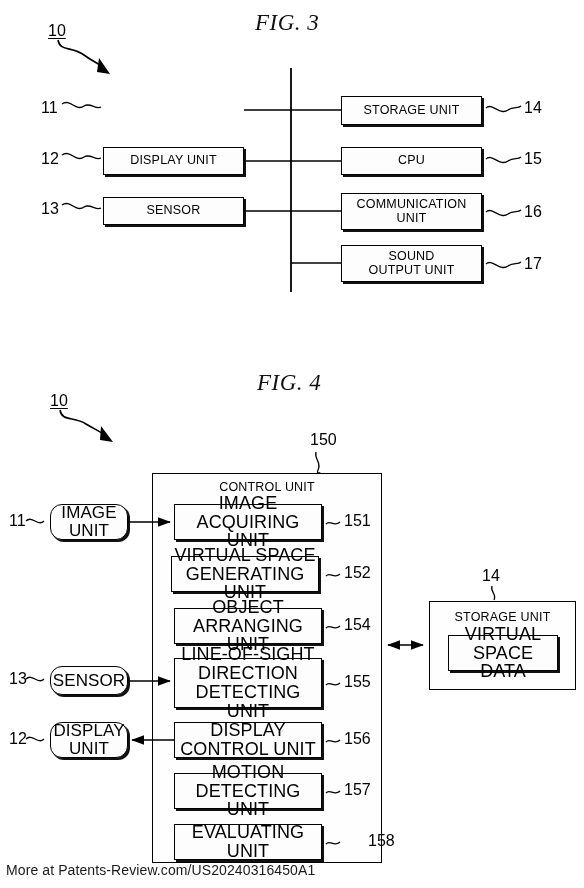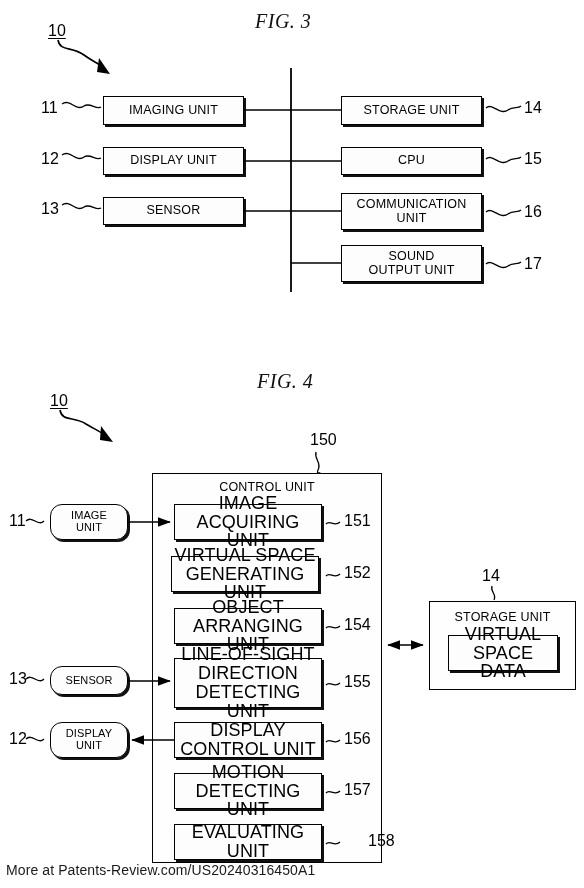--- a/index.html
+++ b/index.html
@@ -21,21 +21,21 @@
     left: 0; top: 0;
     width: 584px;
     height: 888px;
     background: #ffffff;
   }
   
   .fig-title {
     position: absolute;
     font-family: "Liberation Serif", "DejaVu Serif", serif;
     font-style: italic;
-    font-size: 20px;
+    font-size: 23px;
     letter-spacing: 0.5px;
     color: #111;
     white-space: nowrap;
   }
   
   .box {
     position: absolute;
     box-sizing: border-box;
     border: 1.6px solid #000;
     background: #fdfdfd;
@@ -45,21 +45,21 @@
     text-align: center;
     line-height: 1.05;
     box-shadow: 2px 2px 0 0 #111;
   }
   .box span {
     display: block;
     white-space: pre-line;
   }
   .box.f3 { font-size: 12.5px; letter-spacing: 0.2px; }
   .box.f4inner { font-size: 18px; letter-spacing: 0.1px; }
-  .box.f4side { font-size: 11px; letter-spacing: 0.1px; border-radius: 12px; }
+  .box.f4side { font-size: 17px; letter-spacing: 0.1px; border-radius: 12px; }
   
   .container-box {
     position: absolute;
     box-sizing: border-box;
     border: 1.8px solid #000;
     background: #fefefe;
   }
   .container-label {
     position: absolute;
     width: 100%;
@@ -100,23 +100,20 @@
 </style>
 </head>
 <body>
 
 <div id="sheet">
 
   <div class="fig-title" style="left:255px; top:10px;">FIG. 3</div>
 
   <div class="ref-10" style="left:48px; top:22px;">10</div>
 
-  <div class="box f3" style="left:103px; top:96px; width:141px; height:29px;">
-    <span>IMAGING UNIT</span>
-  </div>
   <div class="ref" style="left:41px; top:99px;">11</div>
 
   <div class="box f3" style="left:103px; top:147px; width:141px; height:28px;">
     <span>DISPLAY UNIT</span>
   </div>
   <div class="ref" style="left:41px; top:150px;">12</div>
 
   <div class="box f3" style="left:103px; top:197px; width:141px; height:28px;">
     <span>SENSOR</span>
   </div>

